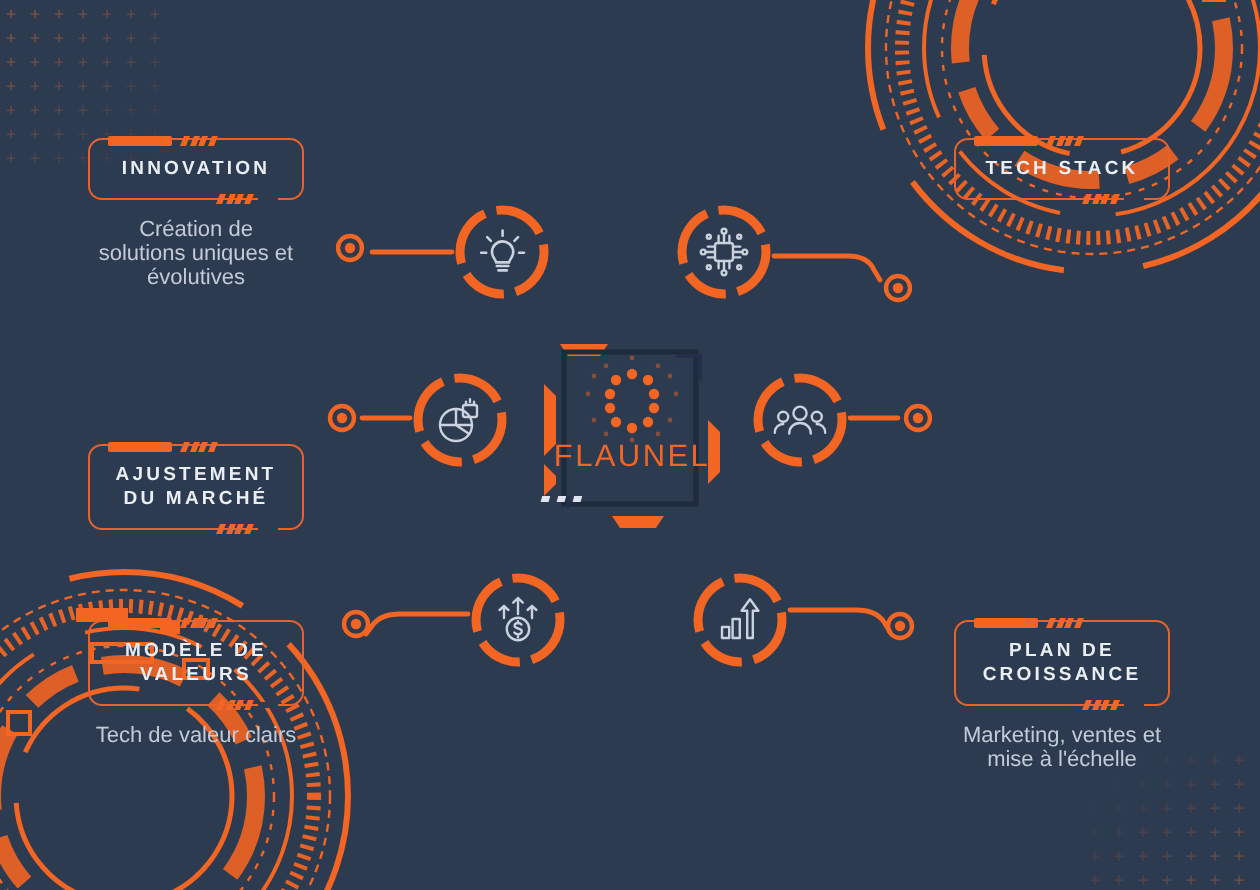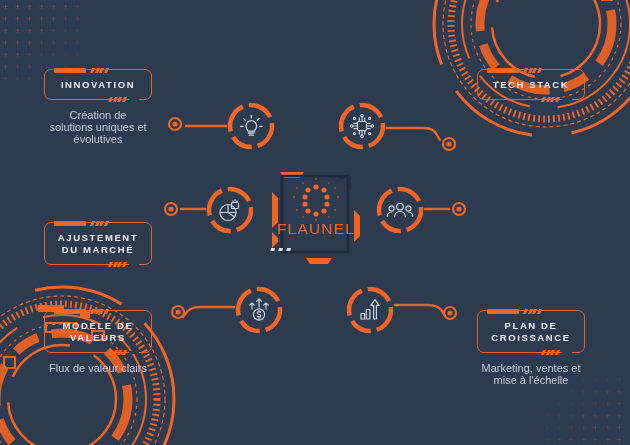--- a/index.html
+++ b/index.html
@@ -463,21 +463,21 @@
         <i></i>
       </span>
     <span class="ticks bot">
         <i></i>
         <i></i>
         <i></i>
         <i></i>
       </span>
     <div class="card-title">Modèle de<br>Valeurs</div>
   </div>
-  <div class="card-desc">Flux de valeur clairs</div>
+  <div class="card-desc">Tech de valeur clairs</div>
 </div>
 
 <div class="card right" style="left:477px;top:69px;">
   <div class="card-frame">
     <span class="ticks top">
         <i></i>
         <i></i>
         <i></i>
         <i></i>
       </span>

